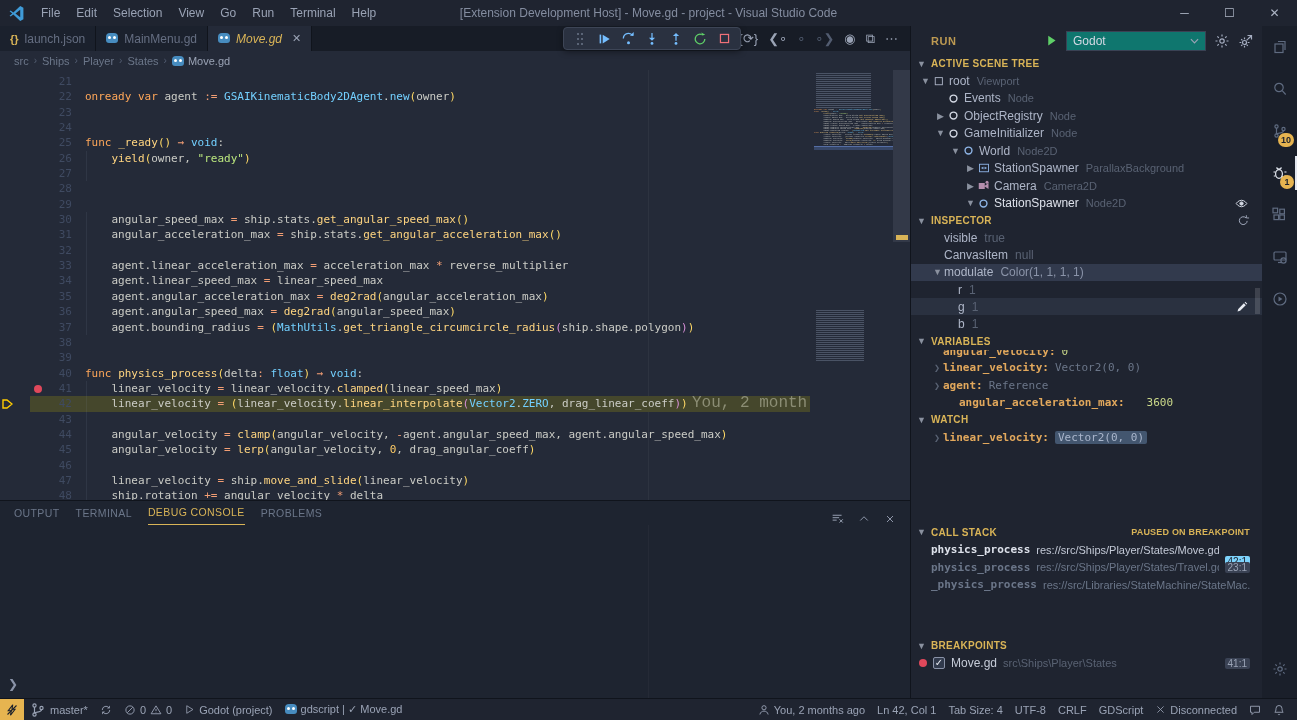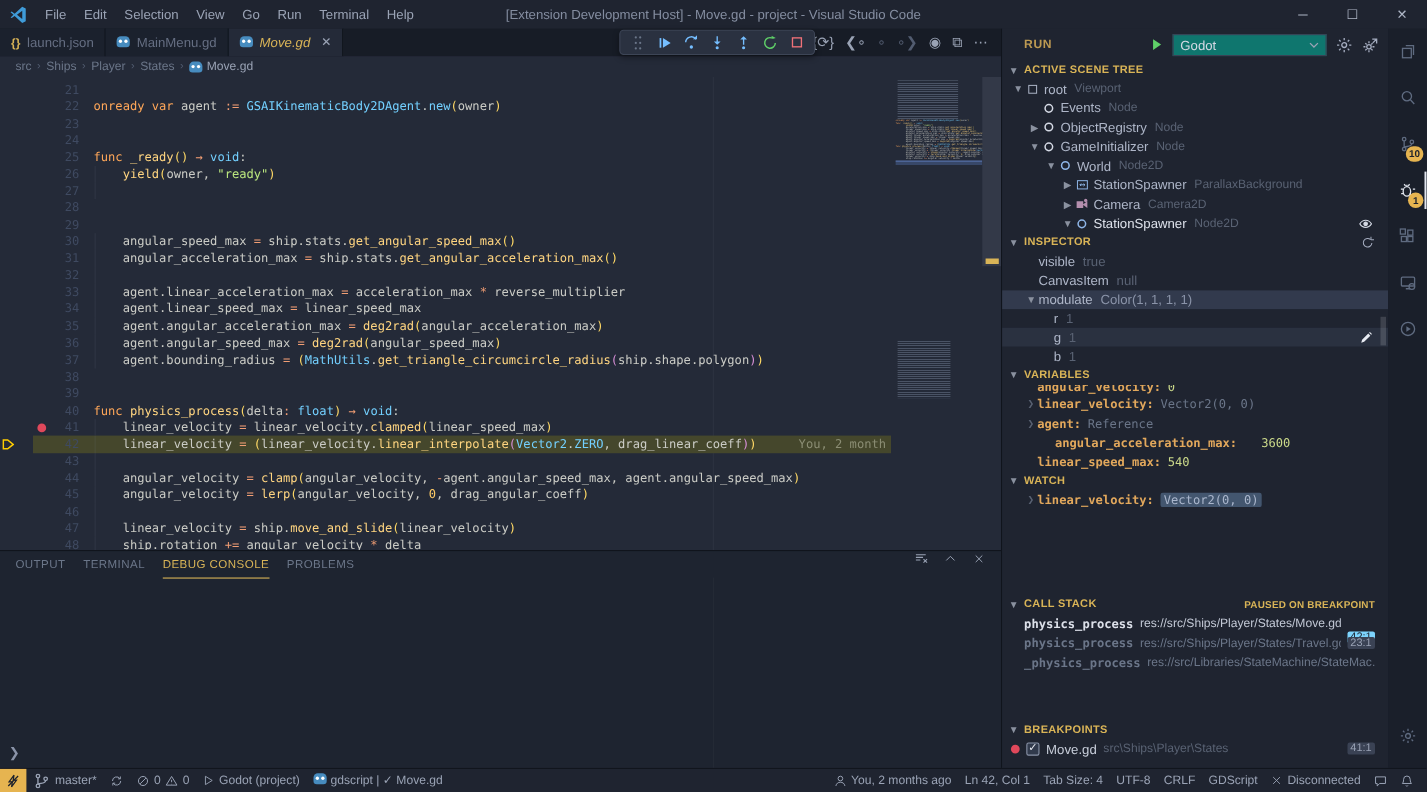--- a/index.html
+++ b/index.html
@@ -56,37 +56,37 @@
   .cl.cur { background:linear-gradient(90deg, transparent 0, transparent 30px, #45472c 30px, #45472c 810px, transparent 810px); }
   .ln-margin { width:46px; flex:none; position:relative; }
   .bp-dot { position:absolute; right:4px; top:4px; width:8px; height:8px; border-radius:50%; background:#e0485b; }
   .cur-arrow { position:absolute; left:2px; top:2.5px; width:11px; height:10px; }
   .ln { width:26px; flex:none; text-align:right; color:#3f4a61; font-size:11px; }
   .code-text { padding-left:13px; position:relative; }
   .guide { position:absolute; left:13.5px; top:0; bottom:0; width:1px; background:rgba(120,130,150,.14); }
   .ind { display:inline-block; width:26.5px; }
   .tk-kw{color:#ffa759;} .tk-op{color:#f29e74;} .tk-fn{color:#ffd580;} .tk-type{color:#73d0ff;}
   .tk-str{color:#bae67e;} .tk-num{color:#ffcc66;} .tk-p1{color:#ffd966;} .tk-p2{color:#d68fd6;} .tk-txt{color:#cbccc6;}
-  .blame { position:absolute; left:654px; top:0; width:160px; overflow:hidden; color:#8b8d74; font-size:11px; }
+  .blame { position:absolute; left:620px; top:0; width:160px; overflow:hidden; color:#8b8d74; font-size:16px;font-family:Liberation Mono, monospace; }
 
   
   .minimap { position:absolute; right:17px; top:0; width:79px; height:100%; overflow:hidden; opacity:.85; }
   .mini-deco { margin-left:2px; width:62px; background:repeating-linear-gradient(to bottom, rgba(150,165,190,.4) 0 1px, transparent 1px 2px); }
   .mini-deco.d1 { height:36px; margin-top:3px; width:55px; }
   .mini-deco.d2 { height:52px; width:48px; margin-top:1px; }
   .mini-code { transform:scale(0.18,0.181); transform-origin:0 0; width:440px; font-family:"DejaVu Sans Mono", monospace;
     font-size:11px; line-height:10.5px; white-space:pre; }
   .mini-band { position:absolute; left:0; right:0; top:76px; height:4px; background:rgba(100,140,220,.35); border-top:1px solid rgba(130,170,255,.5); }
   .ov-ruler { position:absolute; right:0; top:0; width:17px; height:100%; }
   .ov-thumb { position:absolute; right:0; top:0; width:17px; height:172px; background:rgba(120,130,150,.18); }
   .ov-marker { position:absolute; right:2px; top:165px; width:12px; height:5px; background:#d9b457; }
 
   
   .panel { flex:1; background:#1e2430; border-top:1px solid #10141c; display:flex; flex-direction:column; position:relative; }
-  .panel-tabs { height:24px; display:flex; align-items:flex-start; padding-left:14px; gap:16px; }
+  .panel-tabs { height:24px; display:flex; align-items:flex-end; padding-left:14px; gap:16px; }
   .panel-tab { font-size:10.5px; letter-spacing:.4px; color:#6b7689; line-height:24px; cursor:pointer; }
   .panel-tab.active { color:#d9b457; border-bottom:1px solid #d9b457; }
   .panel-actions { margin-left:auto; display:flex; gap:14px; padding-right:14px; color:#9aa3b5; }
   .panel-body { flex:1; position:relative; }
   .panel-ruler { position:absolute; left:648px; top:0; bottom:0; width:1px; background:rgba(255,255,255,.03); }
   .repl-input { position:absolute; bottom:4px; left:0; right:0; height:20px; display:flex; align-items:center; padding-left:8px; color:#8a93a8; font-size:12px; }
 
   
   .run-header { height:29px; display:flex; align-items:center; padding:0 8px 0 20px; gap:8px; }
   .run-title { font-size:11px; font-weight:bold; color:#bd9a52; letter-spacing:.5px; }
@@ -544,25 +544,20 @@
           <div class="var-row" style="padding-left: 20px;">
             <span class="chev">❯</span>
             <span class="var-name">agent:</span>
             <span class="var-val v-obj">Reference</span>
           </div>
           <div class="var-row" style="padding-left: 20px; gap: 16px;">
             <span class="chev"></span>
             <span class="var-name">angular_acceleration_max:</span>
             <span class="var-val v-num">3600</span>
           </div>
-          <div class="var-row" style="padding-left: 20px;">
-            <span class="chev"></span>
-            <span class="var-name">linear_speed_max:</span>
-            <span class="var-val v-num">540</span>
-          </div>
           <div class="section-header">
             <span class="hdr-chev">▼</span>
             <span>WATCH</span>
           </div>
           <div class="var-row" style="padding-left: 20px;">
             <span class="chev">❯</span>
             <span class="var-name">linear_velocity:</span>
             <span class="var-val v-chip">Vector2(0, 0)</span>
           </div>
           <div style="height: 78px;"></div>

